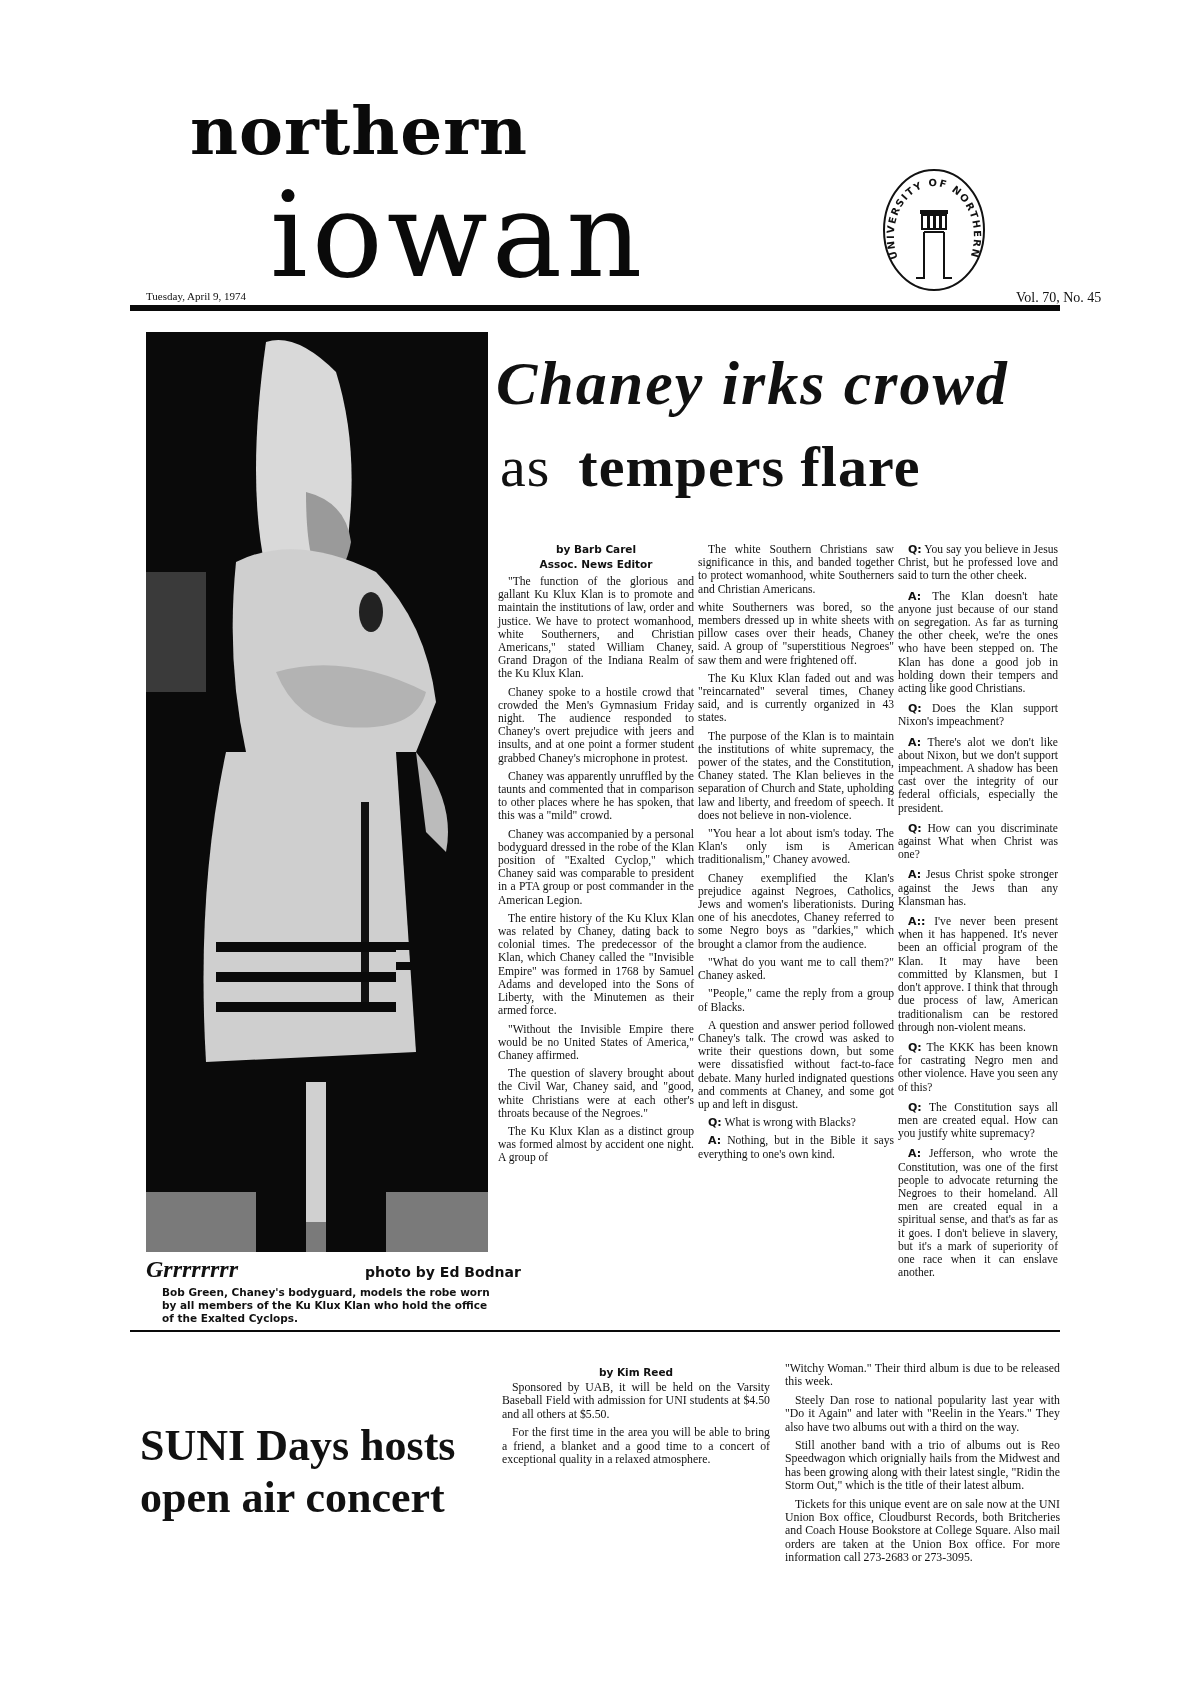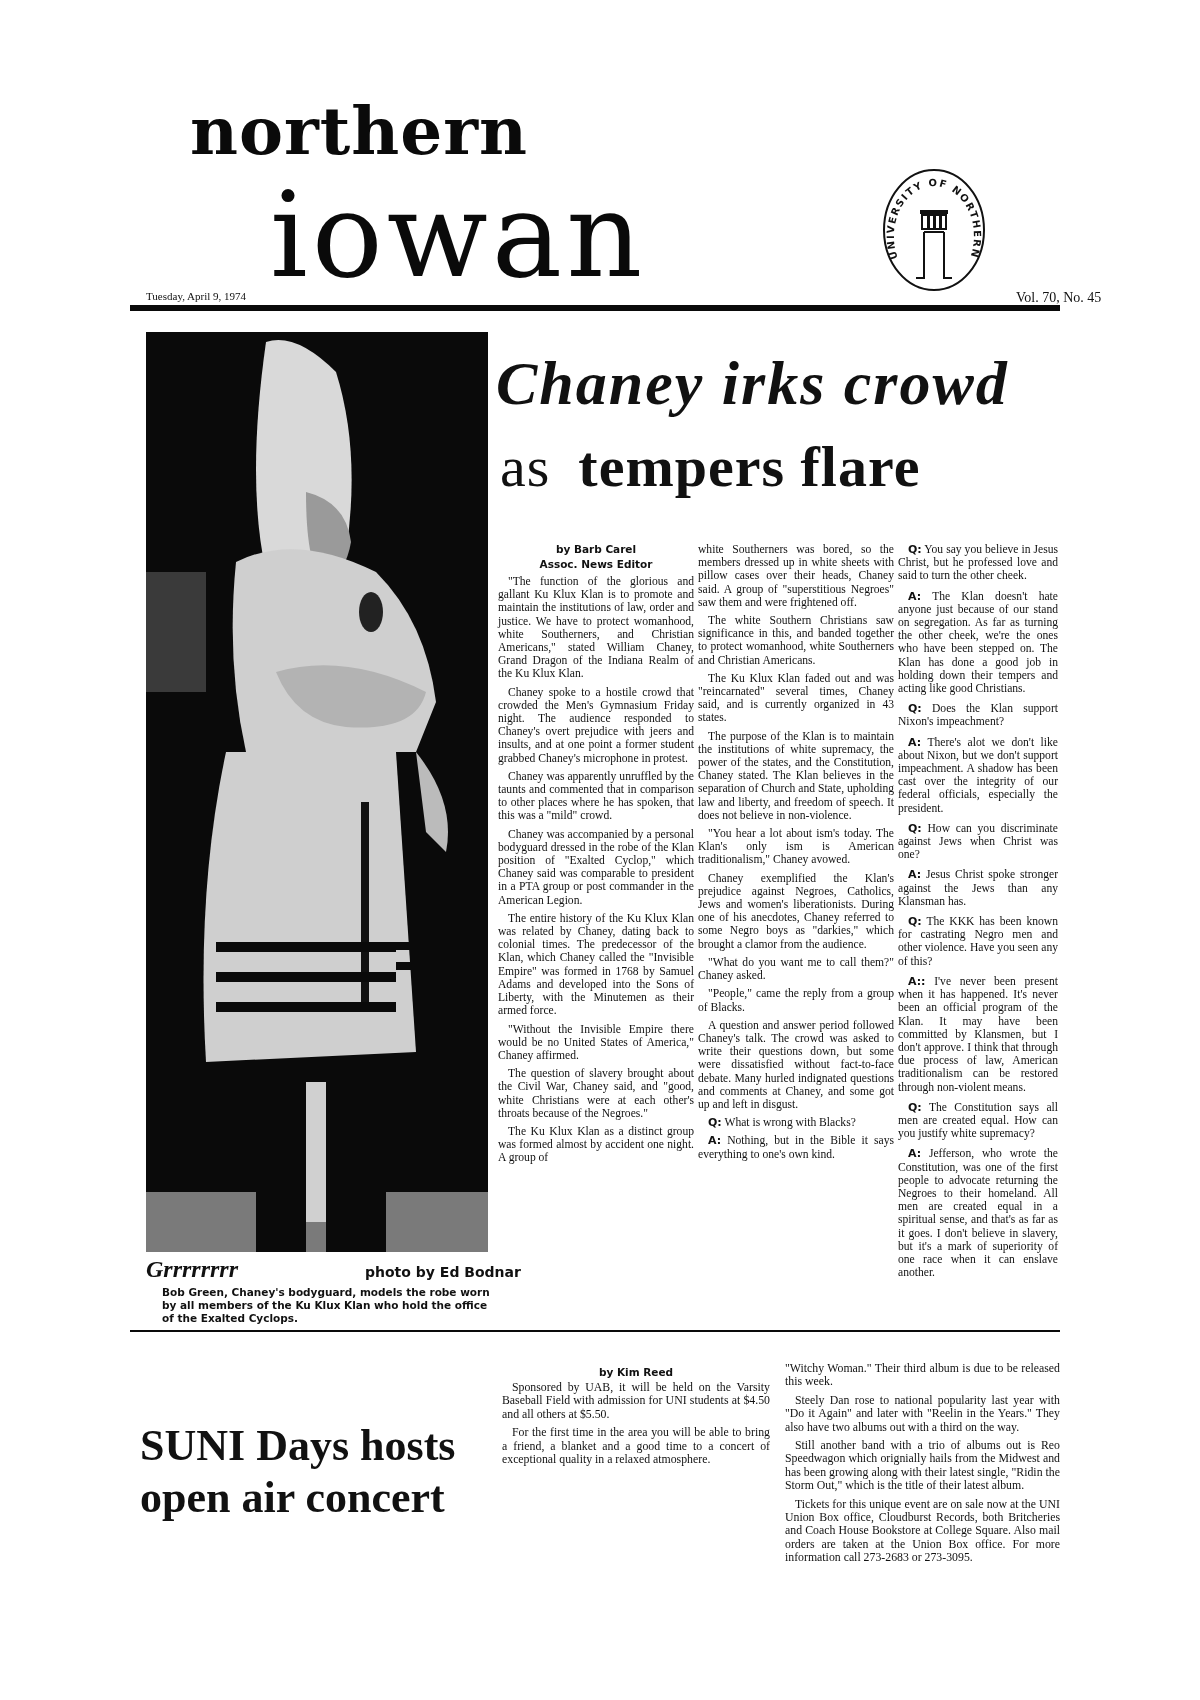--- a/index.html
+++ b/index.html
@@ -106,42 +106,42 @@
   <p>Chaney spoke to a hostile crowd that crowded the Men's Gymnasium Friday night. The audience responded to Chaney's overt prejudice with jeers and insults, and at one point a former student grabbed Chaney's microphone in protest.</p>
   <p>Chaney was apparently unruffled by the taunts and commented that in comparison to other places where he has spoken, that this was a "mild" crowd.</p>
   <p>Chaney was accompanied by a personal bodyguard dressed in the robe of the Klan position of "Exalted Cyclop," which Chaney said was comparable to president in a PTA group or post commander in the American Legion.</p>
   <p>The entire history of the Ku Klux Klan was related by Chaney, dating back to colonial times. The predecessor of the Klan, which Chaney called the "Invisible Empire" was formed in 1768 by Samuel Adams and developed into the Sons of Liberty, with the Minutemen as their armed force.</p>
   <p>"Without the Invisible Empire there would be no United States of America," Chaney affirmed.</p>
   <p>The question of slavery brought about the Civil War, Chaney said, and "good, white Christians were at each other's throats because of the Negroes."</p>
   <p>The Ku Klux Klan as a distinct group was formed almost by accident one night. A group of</p>
 </div>
 
 <div class="abs col col2">
+  <p>The white Southern Christians saw significance in this, and banded together to protect womanhood, white Southerners and Christian Americans.</p>
   <p style="text-indent:0">white Southerners was bored, so the members dressed up in white sheets with pillow cases over their heads, Chaney said. A group of "superstitious Negroes" saw them and were frightened off.</p>
-  <p>The white Southern Christians saw significance in this, and banded together to protect womanhood, white Southerners and Christian Americans.</p>
   <p>The Ku Klux Klan faded out and was "reincarnated" several times, Chaney said, and is currently organized in 43 states.</p>
   <p>The purpose of the Klan is to maintain the institutions of white supremacy, the power of the states, and the Constitution, Chaney stated. The Klan believes in the separation of Church and State, upholding law and liberty, and freedom of speech. It does not believe in non-violence.</p>
   <p>"You hear a lot about ism's today. The Klan's only ism is American traditionalism," Chaney avowed.</p>
   <p>Chaney exemplified the Klan's prejudice against Negroes, Catholics, Jews and women's liberationists. During one of his anecdotes, Chaney referred to some Negro boys as "darkies," which brought a clamor from the audience.</p>
   <p>"What do you want me to call them?" Chaney asked.</p>
   <p>"People," came the reply from a group of Blacks.</p>
   <p>A question and answer period followed Chaney's talk. The crowd was asked to write their questions down, but some were dissatisfied without fact-to-face debate. Many hurled indignated questions and comments at Chaney, and some got up and left in disgust.</p>
   <p><span class="q">Q:</span> <span>What is wrong with Blacks?</span></p>
   <p><span class="q">A:</span> <span>Nothing, but in the Bible it says everything to one's own kind.</span></p>
 </div>
 
 <div class="abs col col3">
   <p><span class="q">Q:</span> <span>You say you believe in Jesus Christ, but he professed love and said to turn the other cheek.</span></p>
   <p><span class="q">A:</span> <span>The Klan doesn't hate anyone just because of our stand on segregation. As far as turning the other cheek, we're the ones who have been stepped on. The Klan has done a good job in holding down their tempers and acting like good Christians.</span></p>
   <p><span class="q">Q:</span> <span>Does the Klan support Nixon's impeachment?</span></p>
   <p><span class="q">A:</span> <span>There's alot we don't like about Nixon, but we don't support impeachment. A shadow has been cast over the integrity of our federal officials, especially the president.</span></p>
-  <p><span class="q">Q:</span> <span>How can you discriminate against Jews when Christ was one?</span></p>
+  <p><span class="q">Q:</span> <span>How can you discriminate against What when Christ was one?</span></p>
   <p><span class="q">A:</span> <span>Jesus Christ spoke stronger against the Jews than any Klansman has.</span></p>
+  <p><span class="q">A::</span> <span>I've never been present when it has happened. It's never been an official program of the Klan. It may have been committed by Klansmen, but I don't approve. I think that through due process of law, American traditionalism can be restored through non-violent means.</span></p>
   <p><span class="q">Q:</span> <span>The KKK has been known for castrating Negro men and other violence. Have you seen any of this?</span></p>
-  <p><span class="q">A::</span> <span>I've never been present when it has happened. It's never been an official program of the Klan. It may have been committed by Klansmen, but I don't approve. I think that through due process of law, American traditionalism can be restored through non-violent means.</span></p>
   <p><span class="q">Q:</span> <span>The Constitution says all men are created equal. How can you justify white supremacy?</span></p>
   <p><span class="q">A:</span> <span>Jefferson, who wrote the Constitution, was one of the first people to advocate returning the Negroes to their homeland. All men are created equal in a spiritual sense, and that's as far as it goes. I don't believe in slavery, but it's a mark of superiority of one race when it can enslave another.</span></p>
 </div>
 
 <div class="abs rule-mid"></div>
 
 <div class="abs suni-hl">SUNI Days hosts open air concert</div>
 <div class="abs s-col s-col1">
   <div class="byline" style="margin-bottom:2px">by Kim Reed</div>
   <p>Sponsored by UAB, it will be held on the Varsity Baseball Field with admission for UNI students at $4.50 and all others at $5.50.</p>

